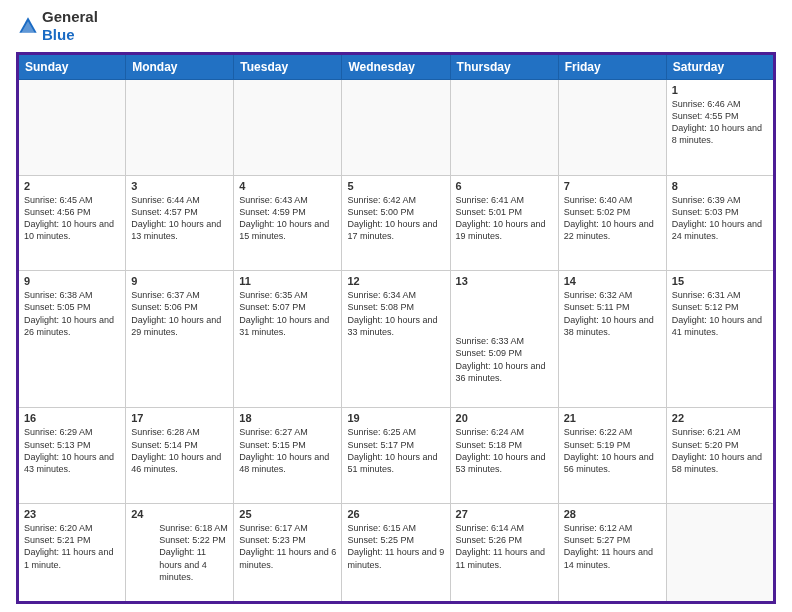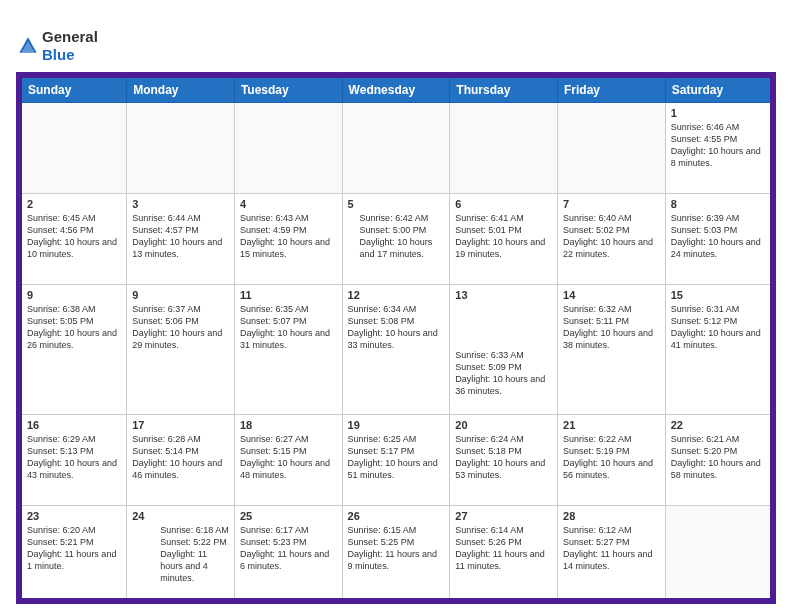--- a/index.html
+++ b/index.html
@@ -6,21 +6,21 @@
     body {
       font-family: Arial, sans-serif;
       background: #fff;
       width: 792px;
       height: 612px;
       overflow: hidden;
     }
     .page {
       width: 792px;
       height: 612px;
-      padding: 28px 16px 8px 16px;
+      padding: 8px 16px 8px 16px;
       display: flex;
       flex-direction: column;
     }
     .header {
       display: flex;
       justify-content: space-between;
       align-items: flex-start;
       margin-bottom: 8px;
     }
     .logo {
@@ -40,21 +40,21 @@
       font-weight: bold;
       color: #333;
       line-height: 1.1;
     }
     .location-title {
       font-size: 14px;
       color: #555;
     }
     .calendar {
       flex: 1;
-      border: 6px solid #4c1d95;
+      border: 3px solid #4c1d95;
       border-collapse: collapse;
       width: 100%;
       table-layout: fixed;
     }
     .calendar th {
       background-color: #2271c3;
       color: #fff;
       text-align: left;
       padding: 5px 6px;
       font-size: 12px;
@@ -145,21 +145,21 @@
 Daylight: 10 hours and 13 minutes.</div>
           </td>
           <td>
             <span class="day-num">4</span>
             <div class="day-info" style="white-space: pre-line;">Sunrise: 6:43 AM
 Sunset: 4:59 PM
 Daylight: 10 hours and 15 minutes.</div>
           </td>
           <td>
             <span class="day-num">5</span>
-            <div class="day-info" style="white-space: pre-line; margin-left: 12px;">Sunrise: 6:42 AM
+            <div class="day-info" style="white-space: pre-line;">Sunrise: 6:42 AM
 Sunset: 5:00 PM
 Daylight: 10 hours and 17 minutes.</div>
           </td>
           <td>
             <span class="day-num">6</span>
             <div class="day-info" style="white-space: pre-line;">Sunrise: 6:41 AM
 Sunset: 5:01 PM
 Daylight: 10 hours and 19 minutes.</div>
           </td>
           <td>

